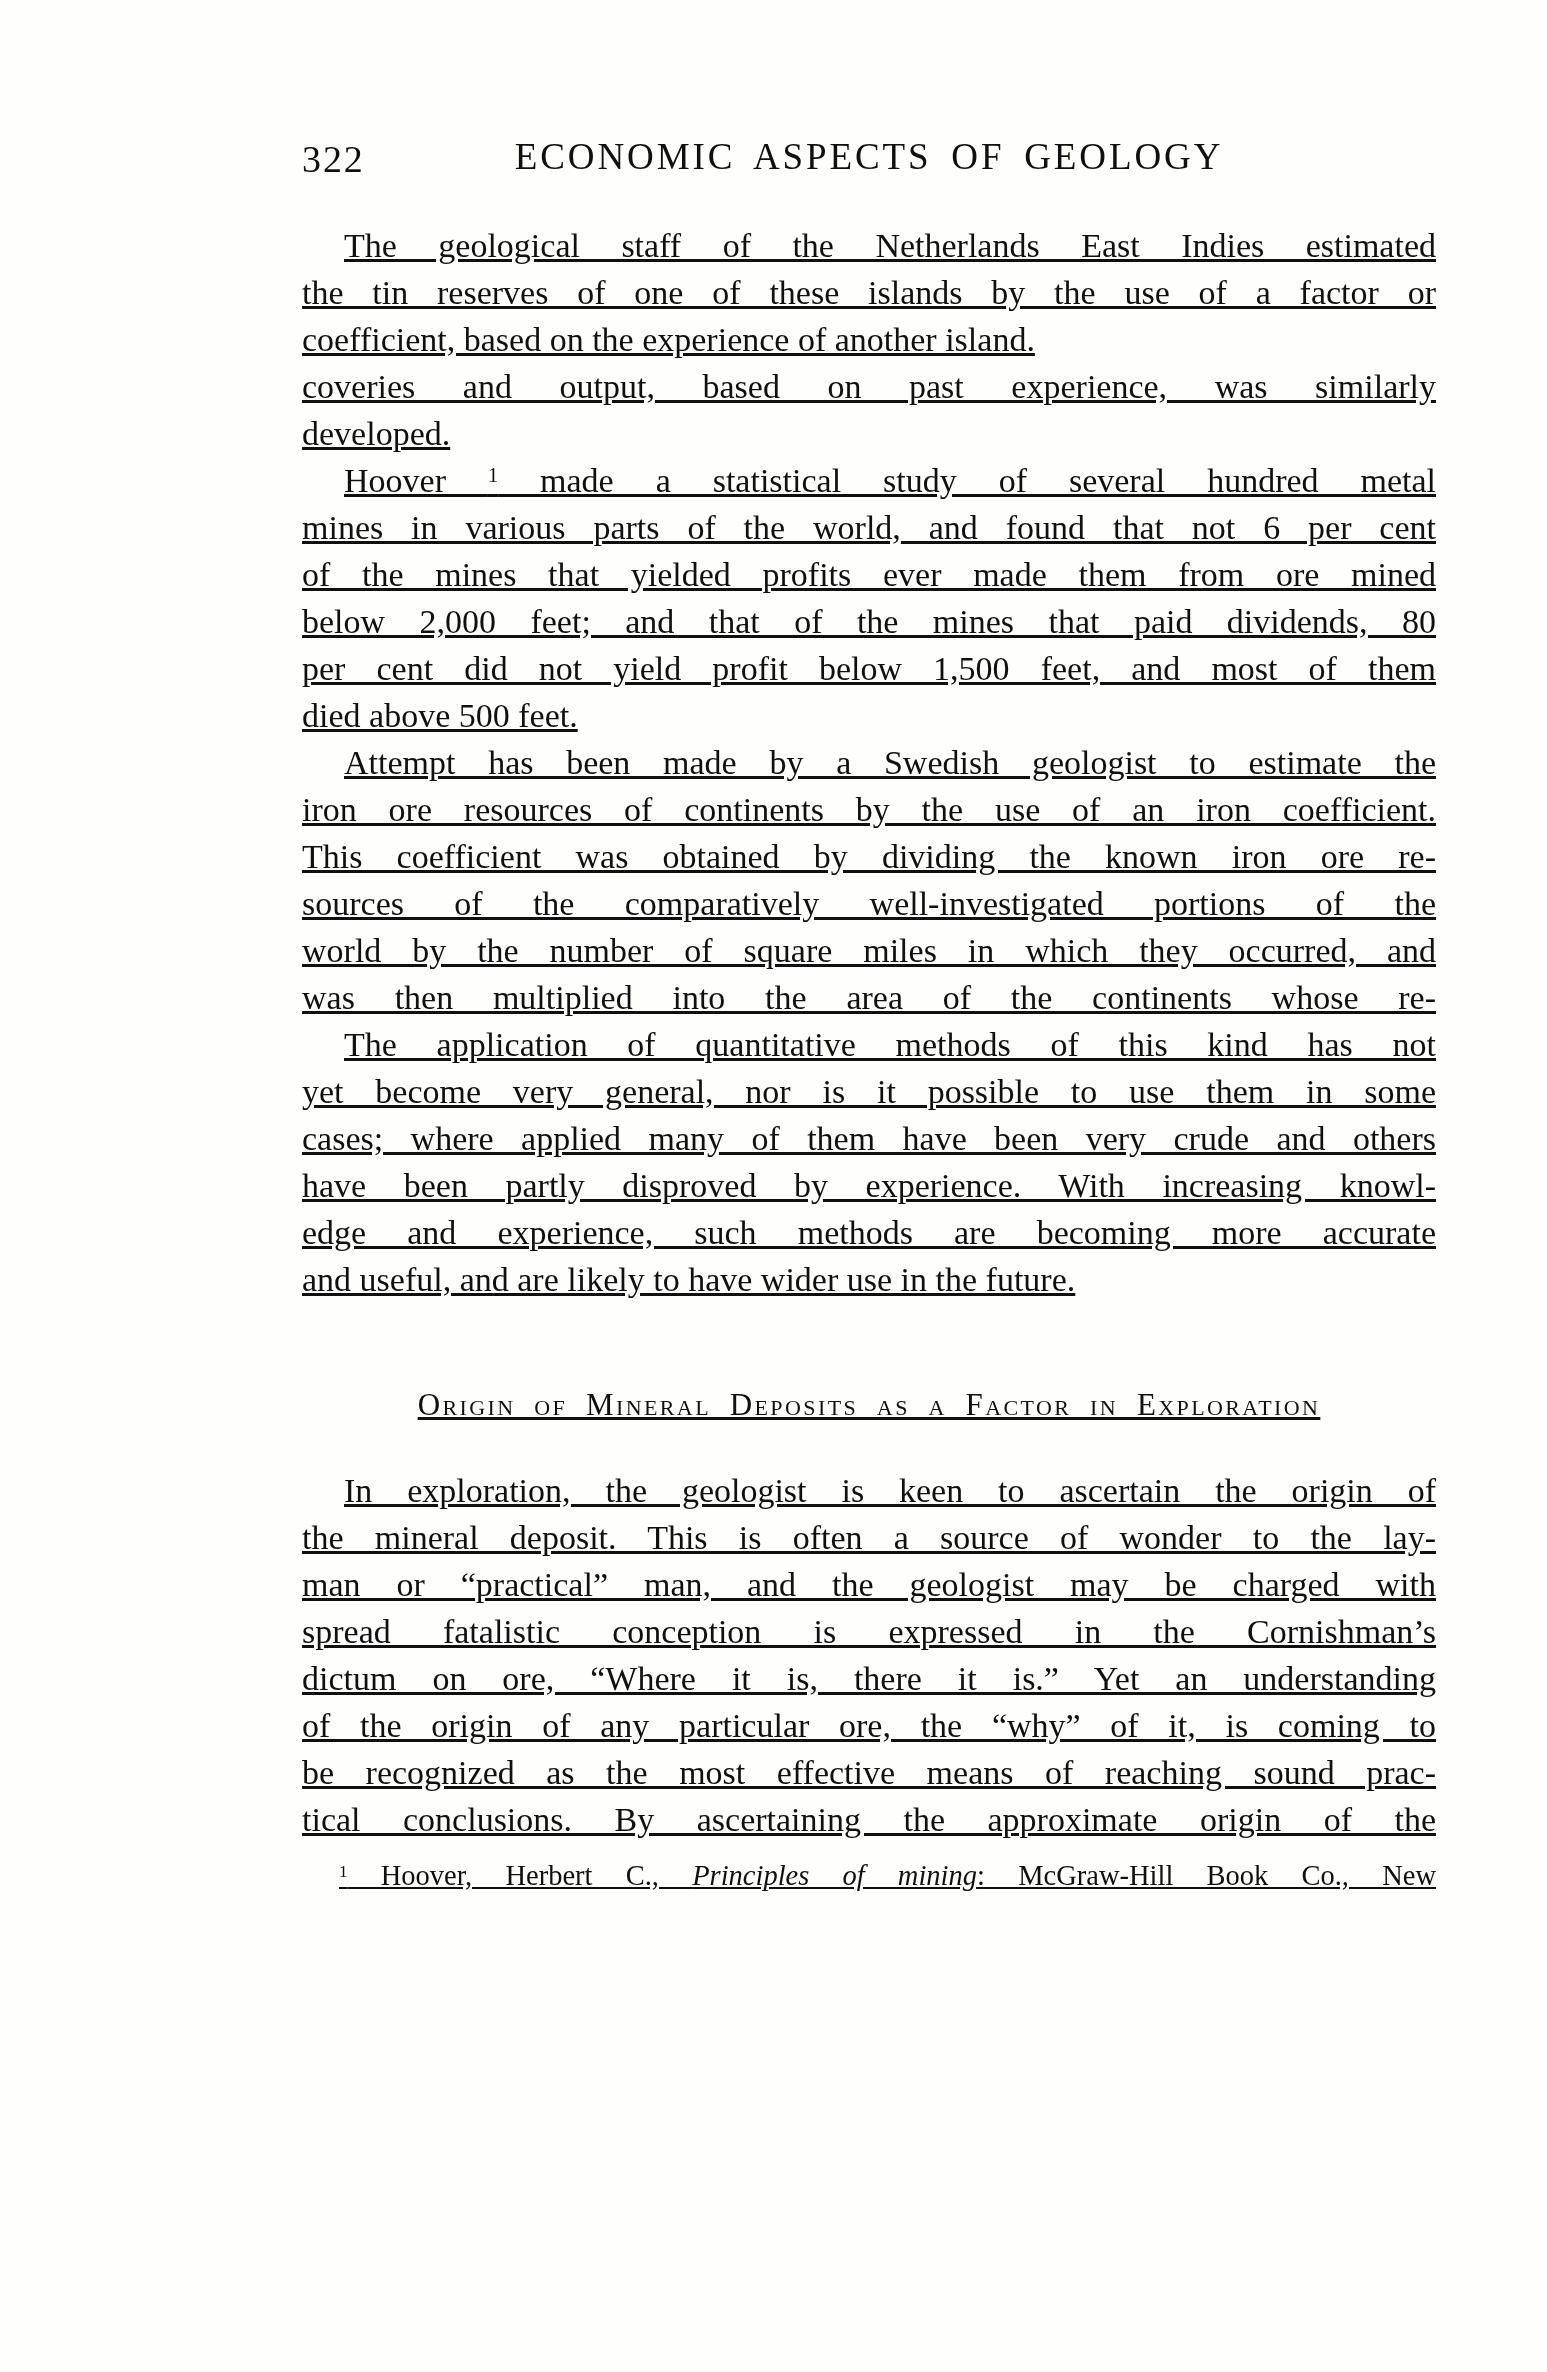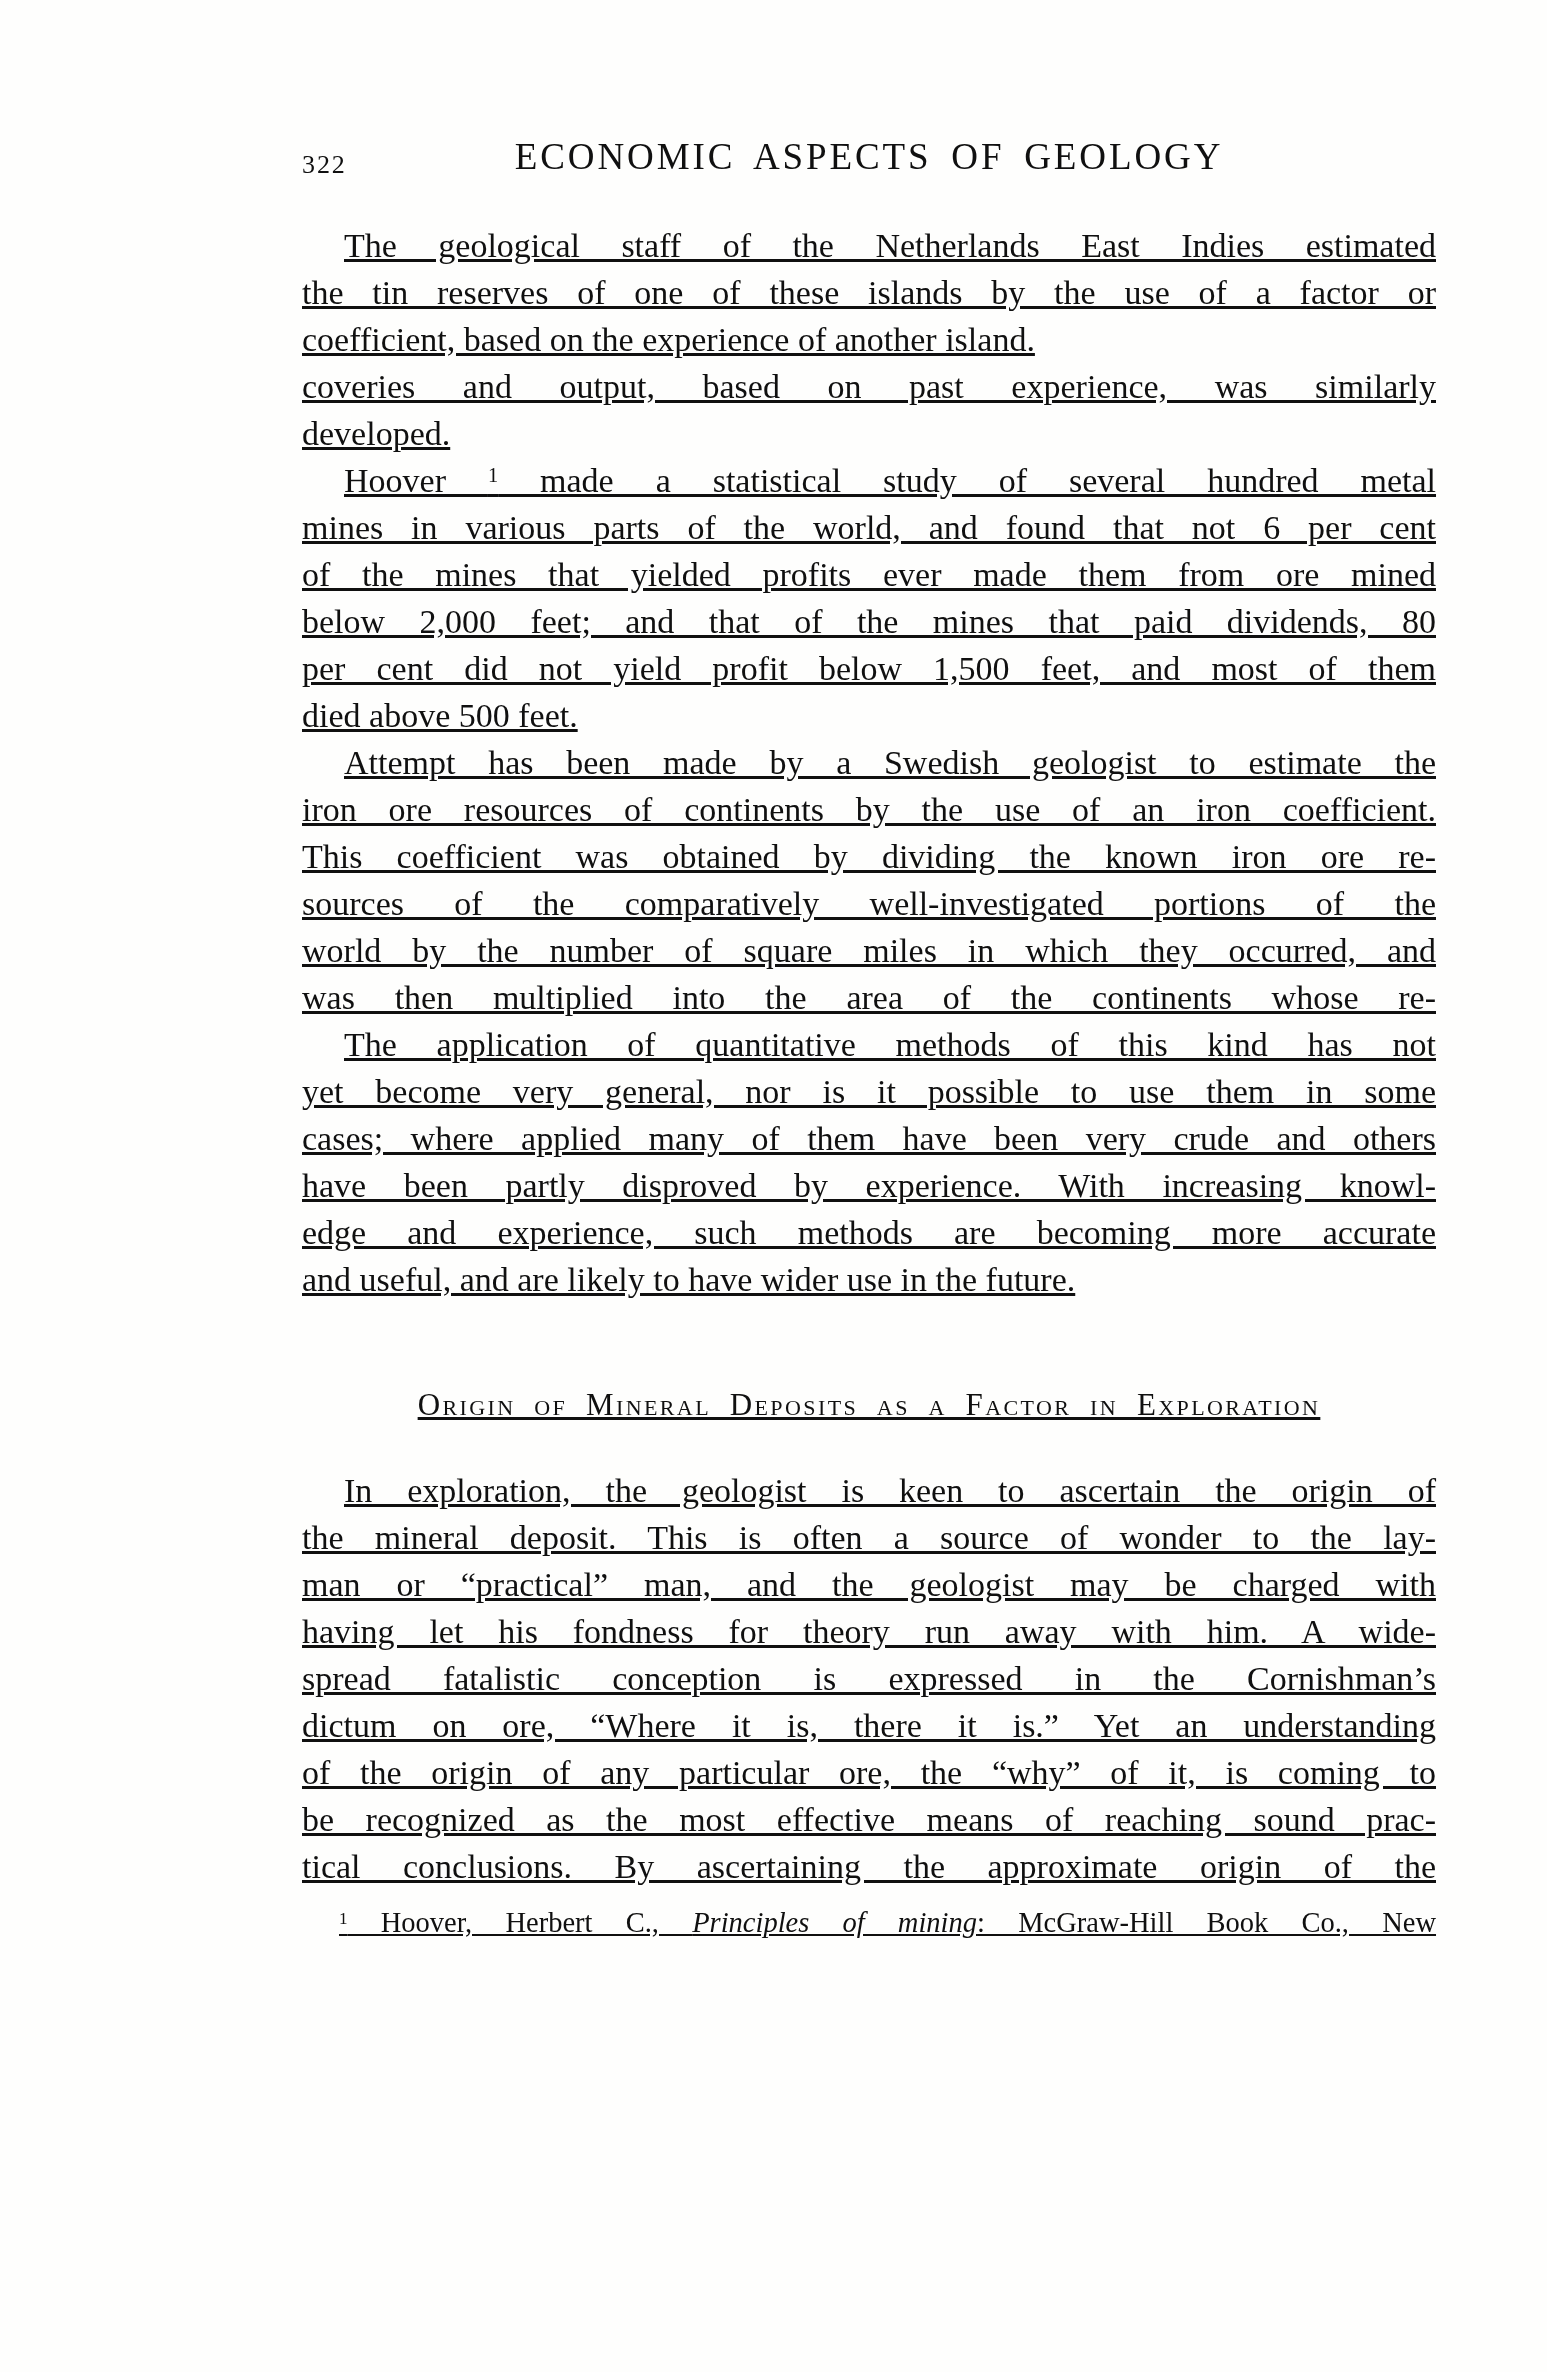--- a/index.html
+++ b/index.html
@@ -21,22 +21,22 @@
   .header-row{
     position:absolute;
     top:134px;
     left:0;
     width:100%;
     height:44px;
   }
   .pagenum{
     position:absolute;
     left:0;
-    top:16px;
-    font-size:26px;
+    top:3px;
+    font-size:38px;
     letter-spacing:1.9px;
   }
   .runtitle{
     position:absolute;
     left:0;
     width:100%;
     top:1px;
     text-align:center;
     font-size:37px;
     letter-spacing:2.9px;
@@ -135,21 +135,20 @@
           <div class="line"><span>edge and experience, such methods are becoming more accurate</span></div>
           <div class="line last"><span>and useful, and are likely to have wider use in the future.</span></div>
         </div>
 
       <h2 class="section-heading">Origin of Mineral Deposits as a Factor in Exploration</h2>
 
       <div class="para after-heading">
           <div class="line indent"><span>In exploration, the geologist is keen to ascertain the origin of</span></div>
           <div class="line"><span>the mineral deposit.  This is often a source of wonder to the lay-</span></div>
           <div class="line"><span>man or “practical” man, and the geologist may be charged with</span></div>
-          <div class="line"><span>having let his fondness for theory run away with him.  A wide-</span></div>
           <div class="line"><span>spread fatalistic conception is expressed in the Cornishman’s</span></div>
           <div class="line"><span>dictum on ore, “Where it is, there it is.”  Yet an understanding</span></div>
           <div class="line"><span>of the origin of any particular ore, the “why” of it, is coming to</span></div>
           <div class="line"><span>be recognized as the most effective means of reaching sound prac-</span></div>
           <div class="line"><span>tical conclusions.  By ascertaining the approximate origin of the</span></div>
         </div>
 
       <div class="footnote">
           <div class="line indent"><sup>1</sup><span> Hoover, Herbert C., </span><i>Principles of mining</i><span>: McGraw-Hill Book Co., New</span></div>
         </div>

